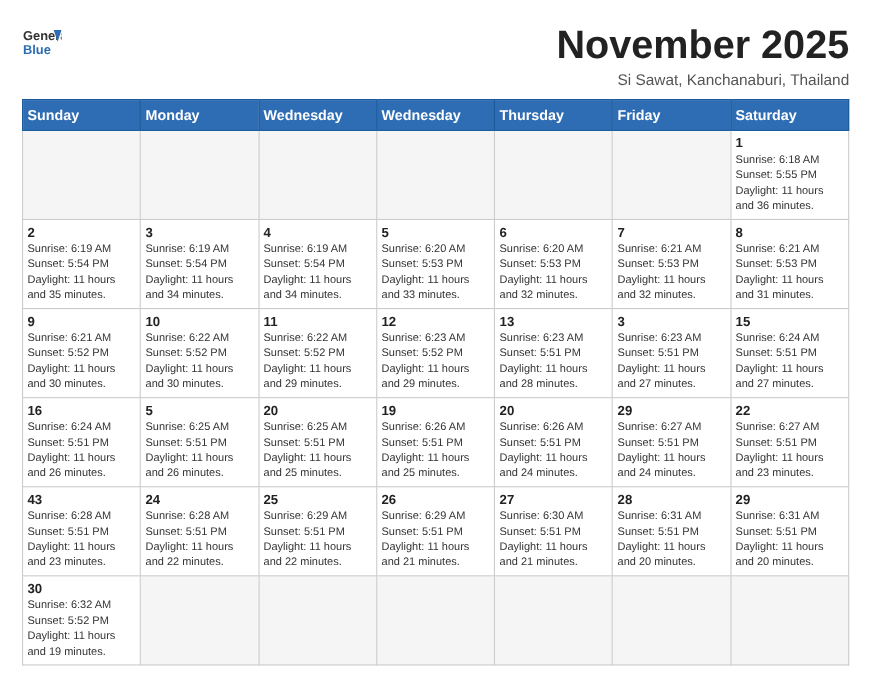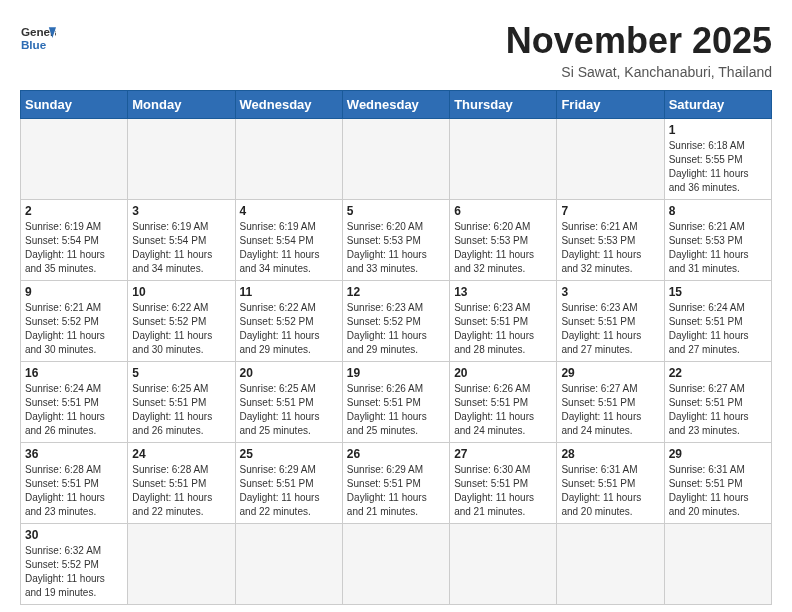--- a/index.html
+++ b/index.html
@@ -208,21 +208,21 @@
           <span class="day-number">29</span>
           <div class="day-info">Sunrise: 6:27 AM<br>Sunset: 5:51 PM<br>Daylight: 11 hours and 24 minutes.</div>
         </td>
         <td>
           <span class="day-number">22</span>
           <div class="day-info">Sunrise: 6:27 AM<br>Sunset: 5:51 PM<br>Daylight: 11 hours and 23 minutes.</div>
         </td>
       </tr>
       <tr>
         <td>
-          <span class="day-number">36</span>
+          <span class="day-number">43</span>
           <div class="day-info">Sunrise: 6:28 AM<br>Sunset: 5:51 PM<br>Daylight: 11 hours and 23 minutes.</div>
         </td>
         <td>
           <span class="day-number">24</span>
           <div class="day-info">Sunrise: 6:28 AM<br>Sunset: 5:51 PM<br>Daylight: 11 hours and 22 minutes.</div>
         </td>
         <td>
           <span class="day-number">25</span>
           <div class="day-info">Sunrise: 6:29 AM<br>Sunset: 5:51 PM<br>Daylight: 11 hours and 22 minutes.</div>
         </td>

